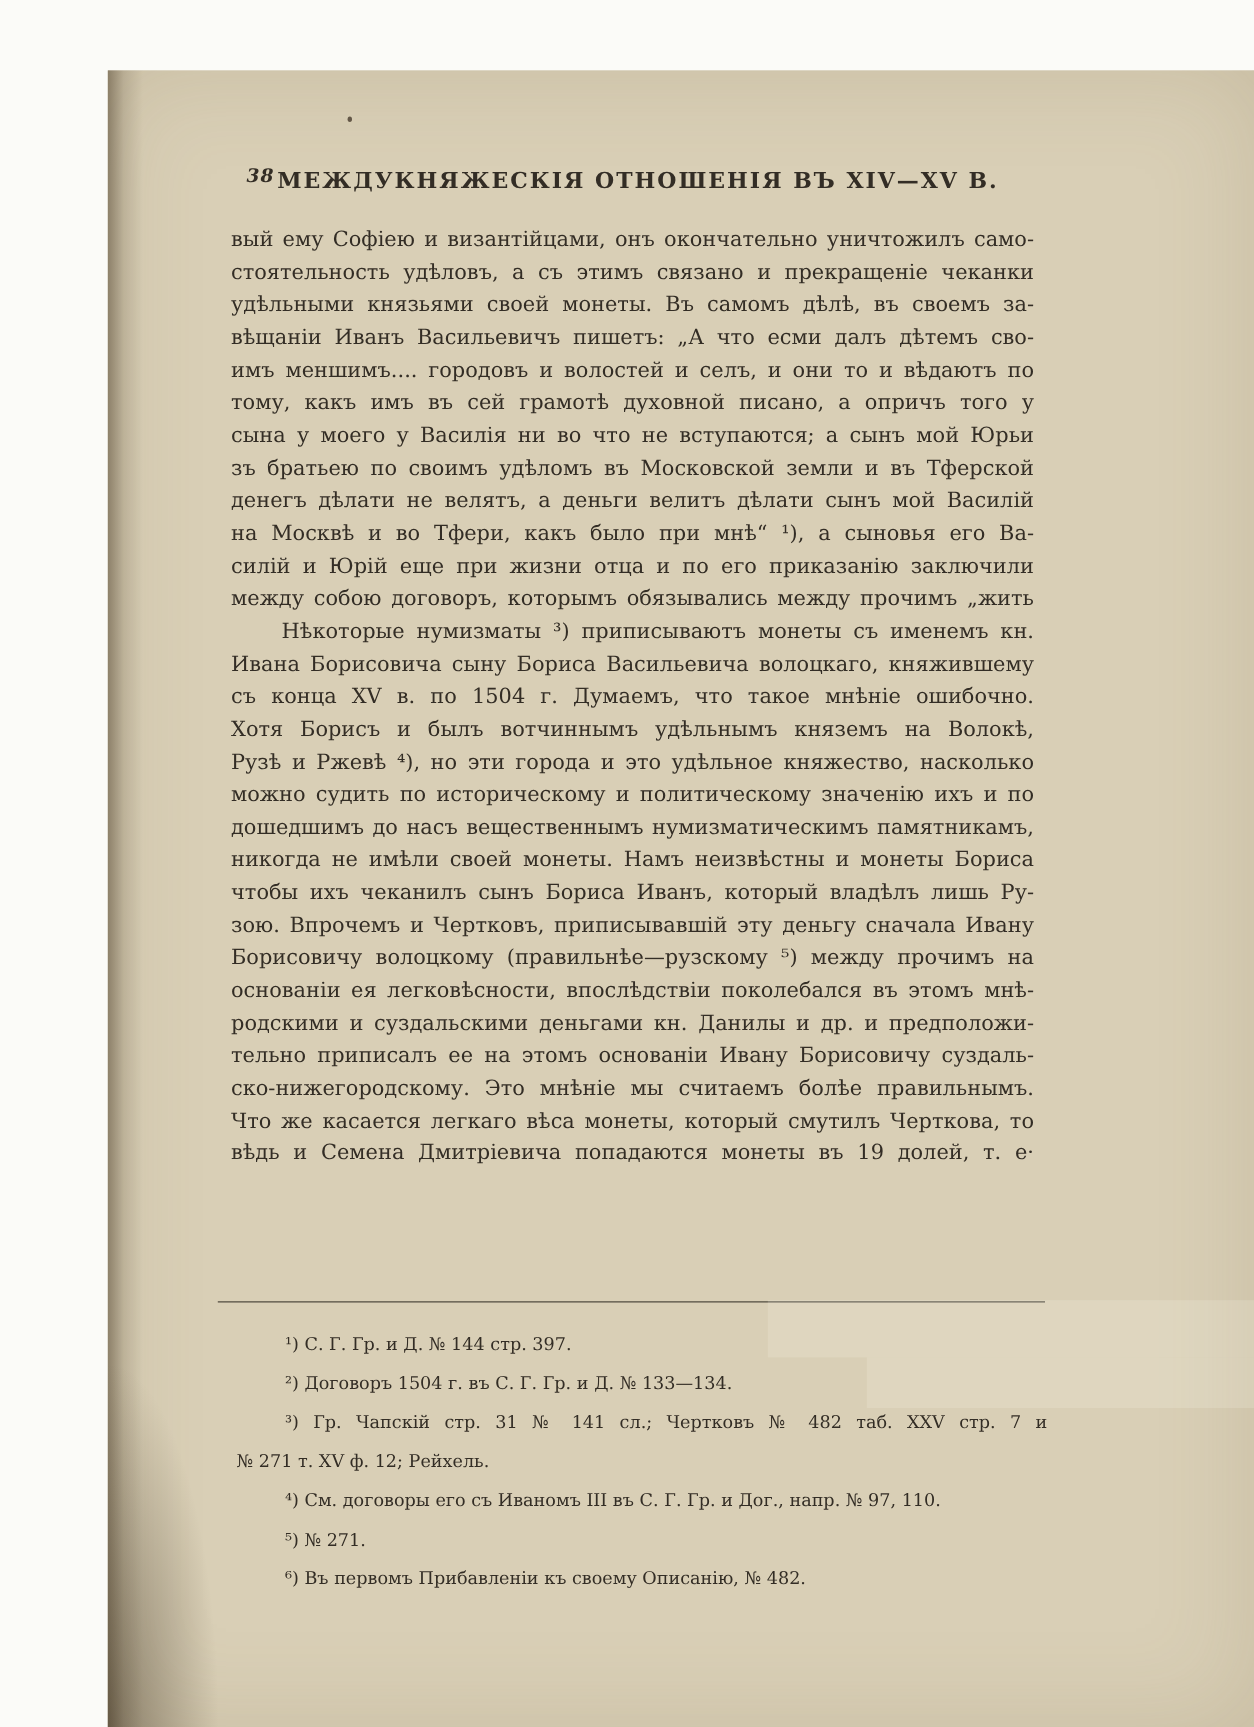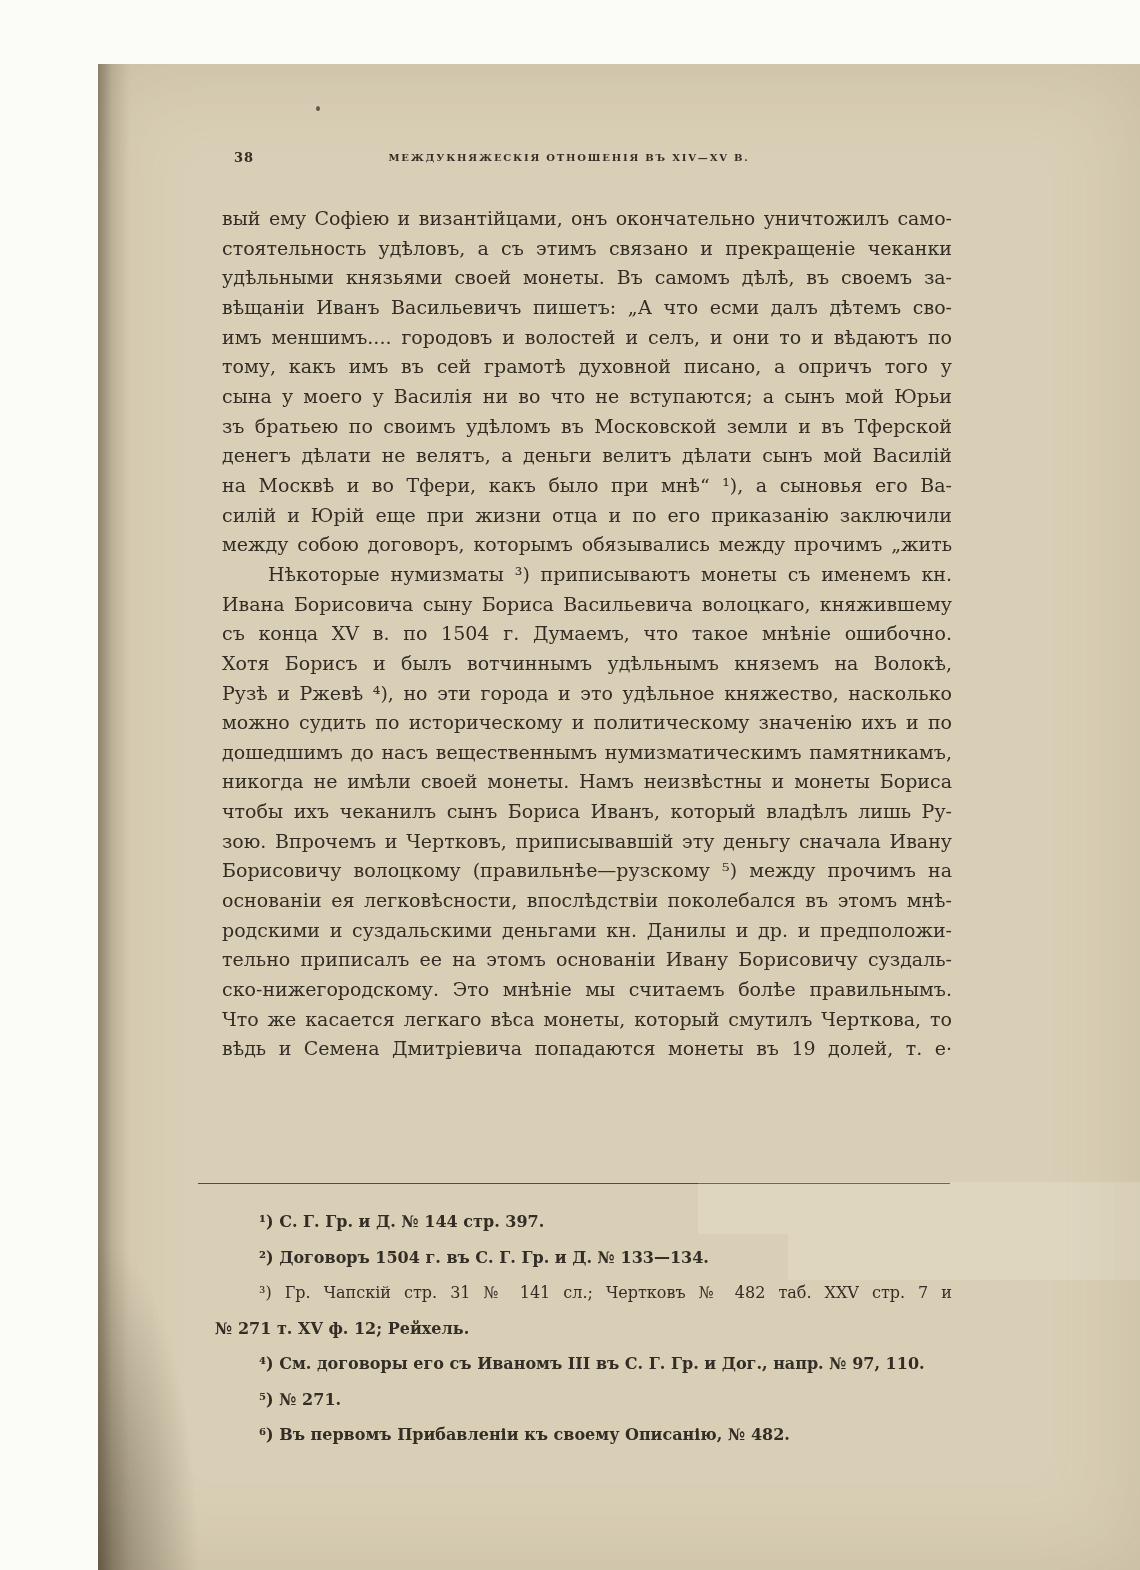--- a/index.html
+++ b/index.html
@@ -19,38 +19,39 @@
     position: absolute; left: 0; top: 0; bottom: 0; width: 32px;
     background: linear-gradient(to right, rgba(74,60,40,.50), rgba(74,60,40,.16) 45%, rgba(74,60,40,0));
     pointer-events: none;
   }
   .corner-shadow {
     position: absolute; left: 0; bottom: 0; width: 140px; height: 460px;
     background: radial-gradient(ellipse 140px 460px at 0% 100%, rgba(64,52,34,.50), rgba(64,52,34,0) 72%);
     pointer-events: none;
   }
   .pagenum {
-    position: absolute; left: 136px; top: 86px;
-    font-size: 13px; font-weight: 600; letter-spacing: 1px;
+    position: absolute; left: 126px; top: 86px;
+    font-size: 17px; font-weight: 600; letter-spacing: 1px;
     color: var(--ink, #332d25);
+    font-style: italic;
   }
   .running-title {
-    position: absolute; left: 106px; top: 88px; width: 730px;
+    position: absolute; left: 117px; top: 88px; width: 730px;
     text-align: center;
-    font-size: 10px; font-weight: 700; letter-spacing: 1.8px;
+    font-size: 20px; font-weight: 700; letter-spacing: 1.8px;
     color: var(--ink, #332d25);
   }
   .body-text {
-    position: absolute; left: 124px; top: 140px; width: 730px;
+    position: absolute; left: 112px; top: 140px; width: 730px;
     font-size: 19px; line-height: 29.65px;
     color: var(--ink, #332d25);
   }
   .line { text-align: justify; text-align-last: justify; }
   .line.indent { text-indent: 46px; }
-  .line.lastline { text-align-last: left; font-weight: bold; }
+  .line.lastline { text-align-last: left; }
   .it { }
   .footnote-rule {
     position: absolute; left: 100px; top: 1119px; width: 752px; height: 0;
     border-top: 1.6px solid rgba(58,52,42,.85);
   }
   .footnotes {
     position: absolute; left: 117px; top: 1140px; width: 737px;
     font-size: 16px; line-height: 35.5px;
     color: var(--ink, #332d25);
   }

